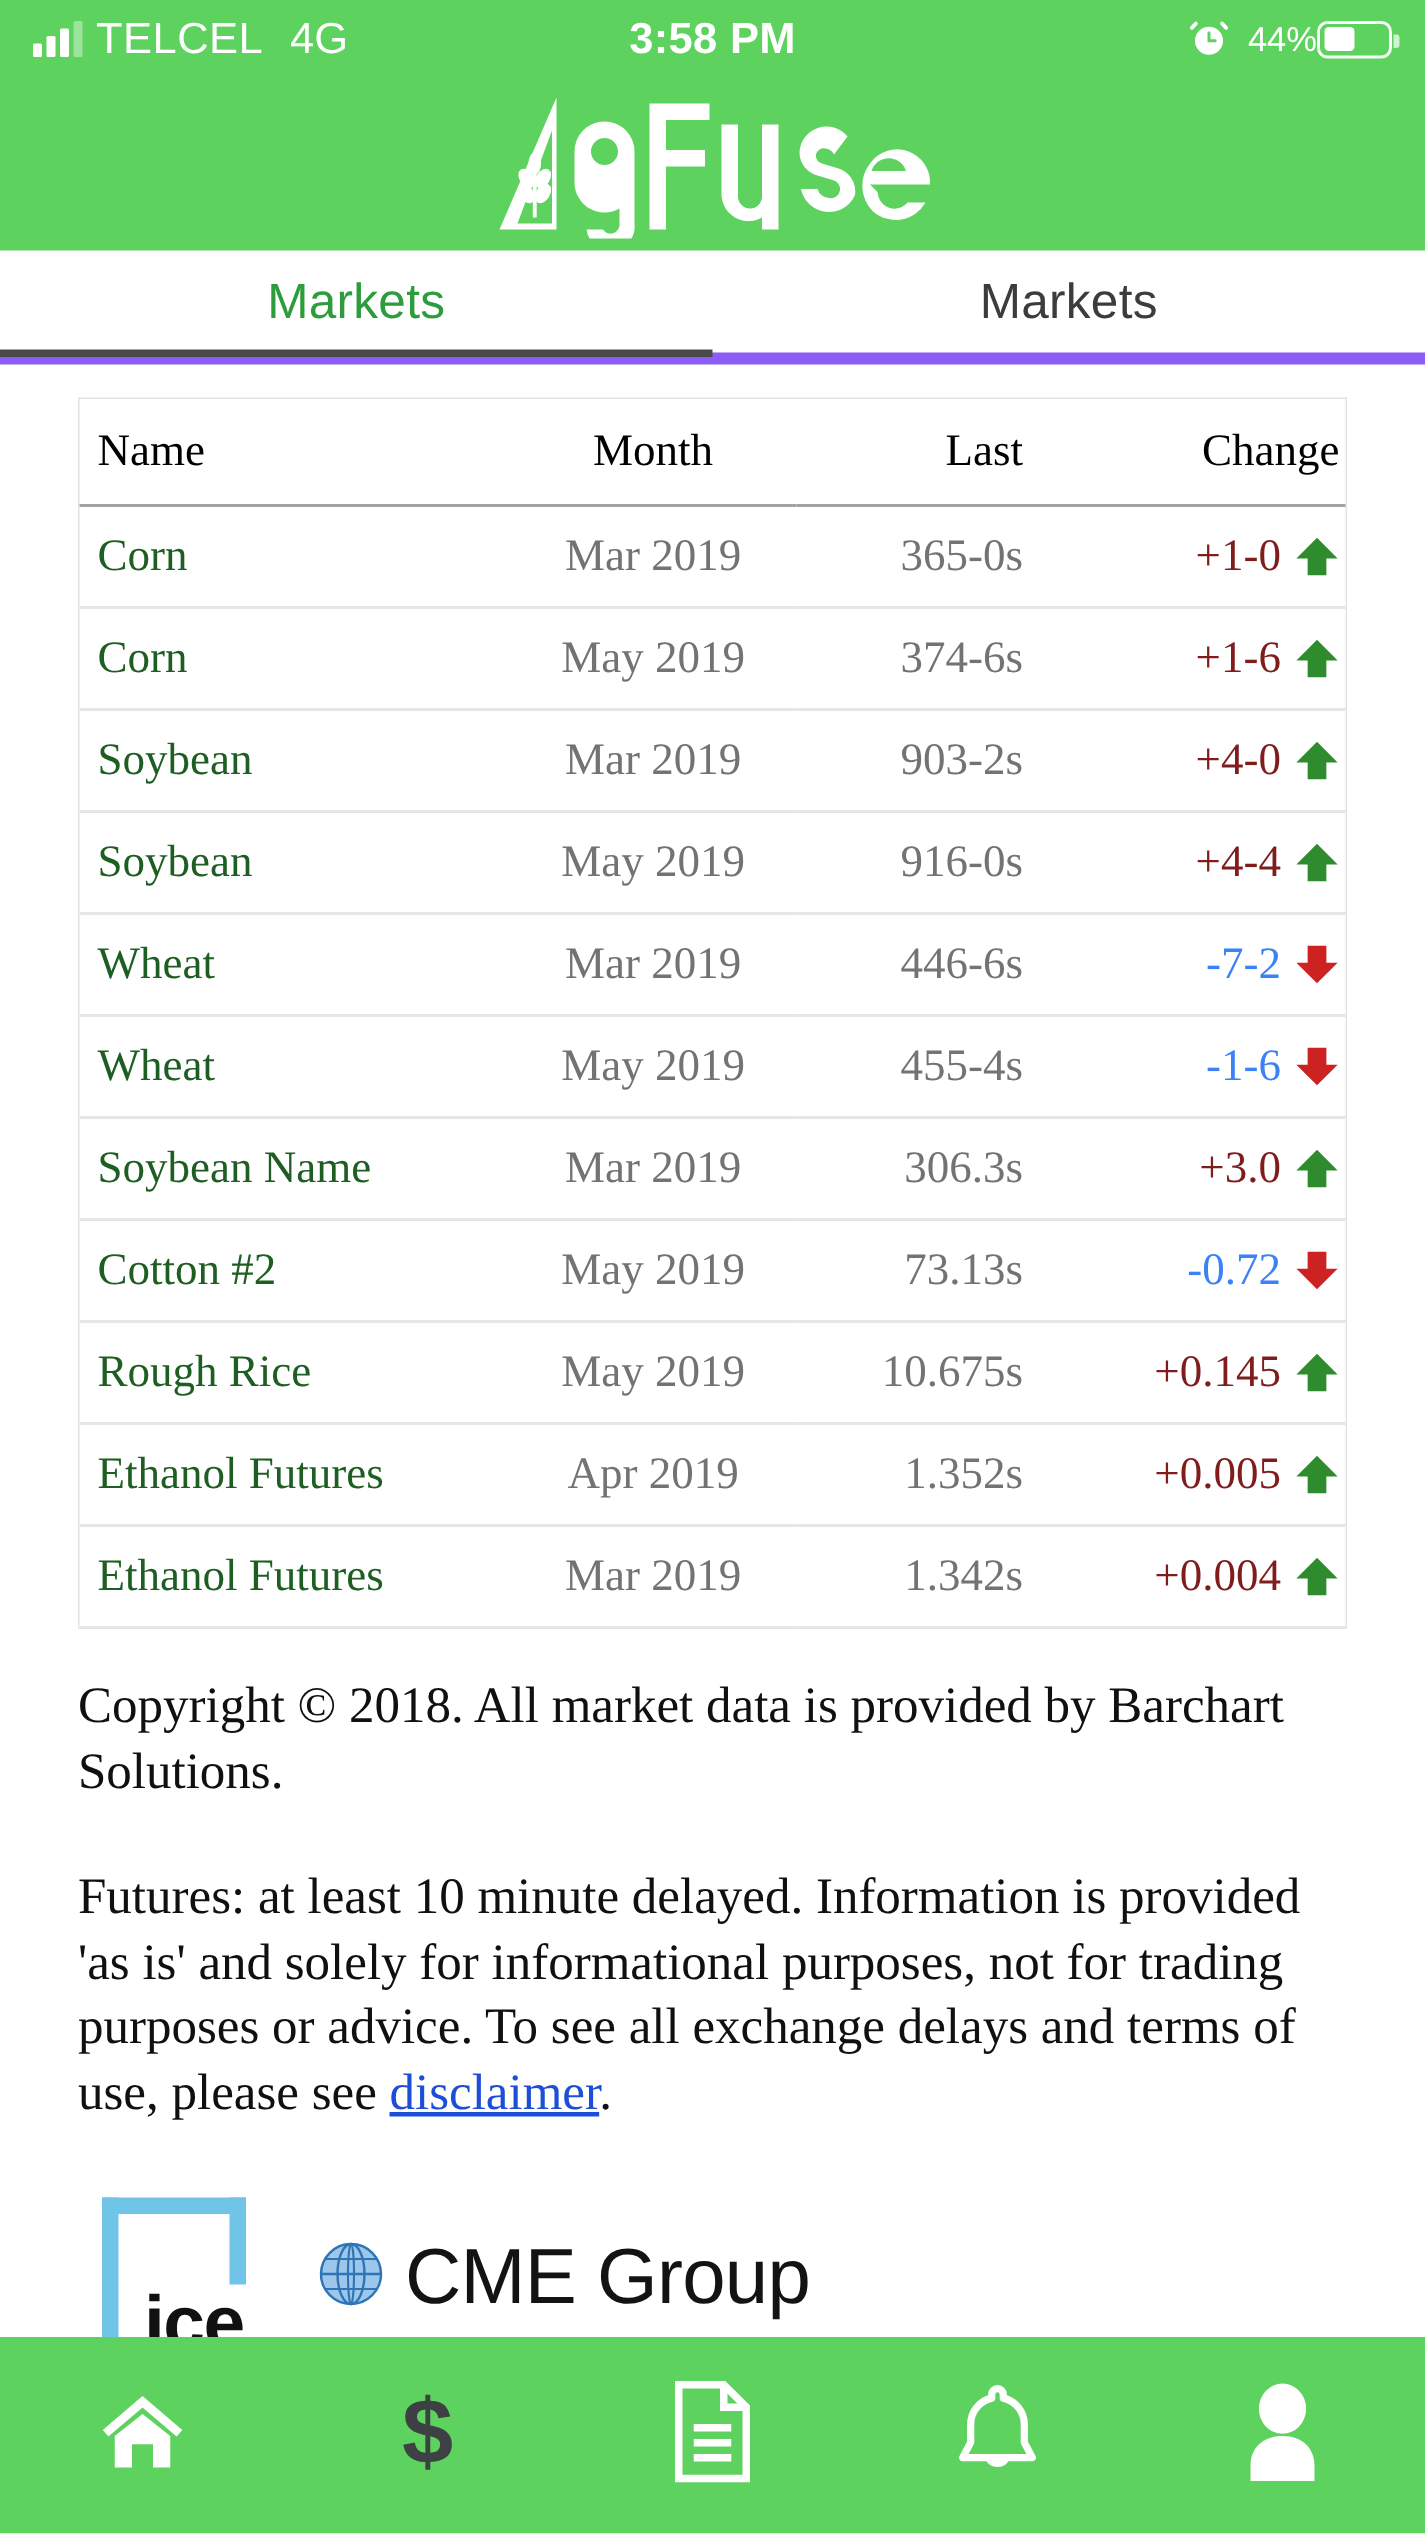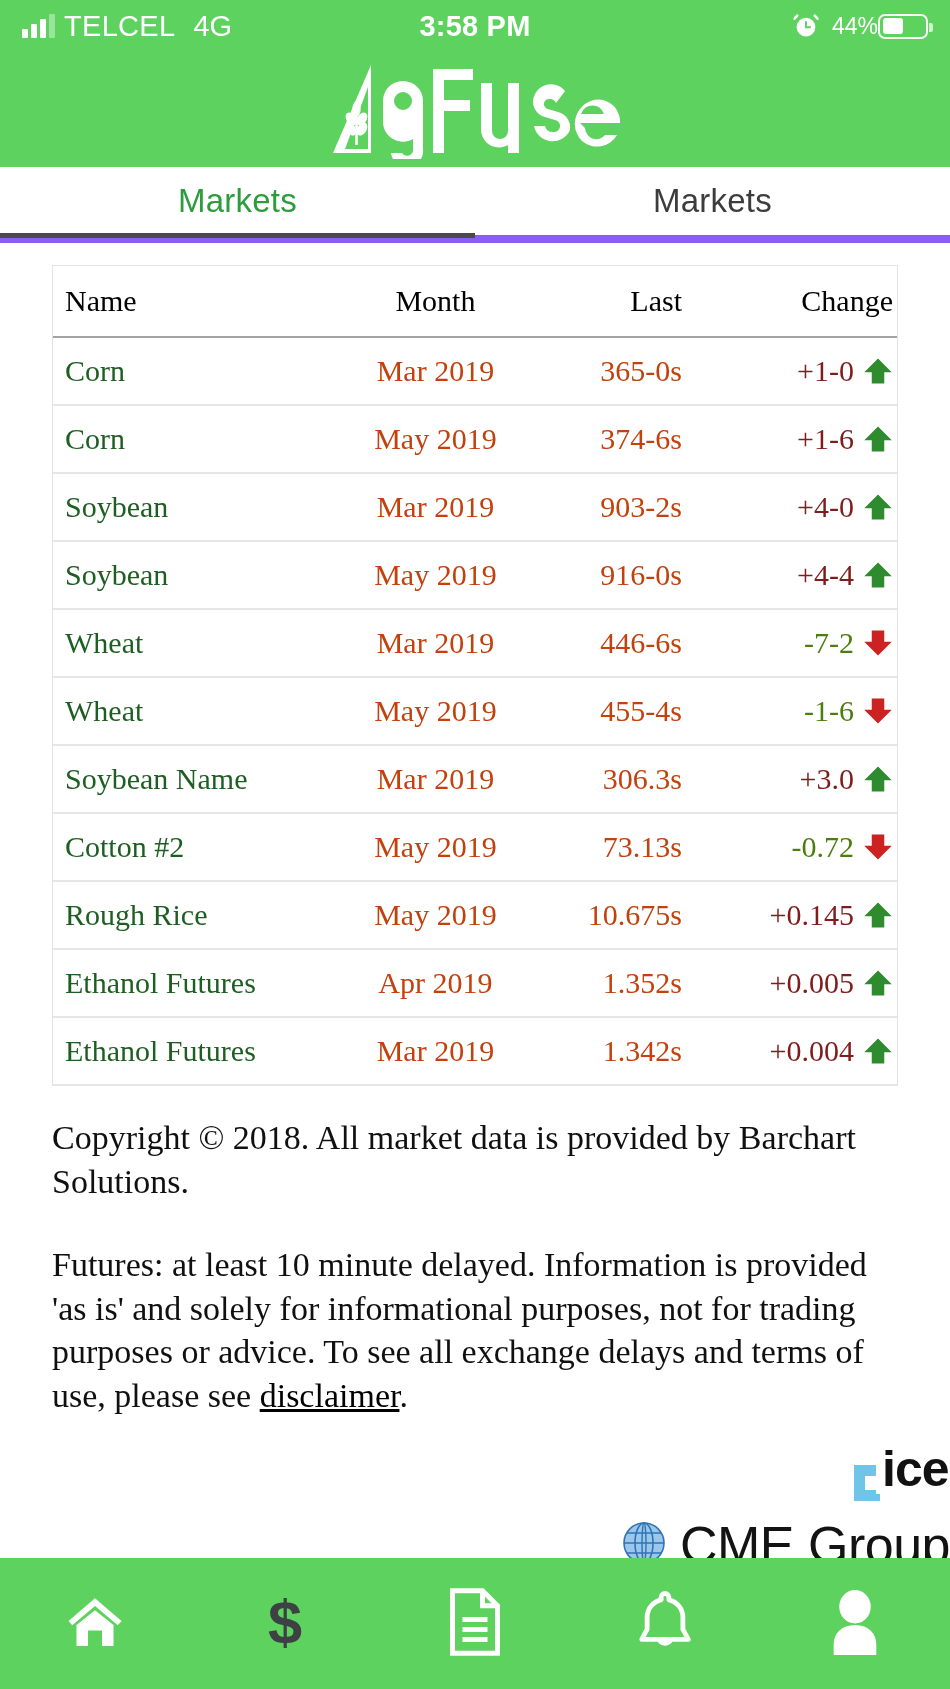--- a/index.html
+++ b/index.html
@@ -167,54 +167,52 @@
     padding: 16px 10px;
     border-bottom: 2px solid #E6E6E6;
     white-space: nowrap;
   }
   .c-name { text-align: left; padding-left: 12px !important; }
   .c-month { text-align: center; }
   .c-last { text-align: right; padding-right: 30px !important; }
   .c-change { text-align: right; padding-right: 4px !important; }
 
   td.c-name { color: #1E5E22; }
-  td.c-month, td.c-last { color: #c2410c; }
+  td.c-month, td.c-last { color: #737373; }
   .chg-up { color: #7f1d1d; }
-  .chg-down { color: #4d7c0f; }
+  .chg-down { color: #3b82f6; }
   .chg-cell {
     display: inline-flex;
     align-items: center;
     justify-content: flex-end;
     gap: 9px;
     white-space: nowrap;
   }
   .arrow { display: inline-flex; align-items: center; }
 
   
   .legal {
     font-family: "Liberation Serif", serif;
     font-size: 34px;
     line-height: 1.28;
     color: #101010;
     margin: 30px 52px 0 52px;
   }
   .legal.second { margin-top: 40px; }
   a.disclaimer-link {
-    color: #000000;
+    color: #1d4ed8;
     text-decoration: underline;
   }
 
   
   .logos {
     display: flex;
-    align-items: flex-end;
     margin: 48px 0 0 68px;
-    gap: 29px;
+    gap: 46px;
     height: 110px;
-    flex-direction: column;
   }
   .ice-logo {
     position: relative;
     width: 96px;
     height: 104px;
   }
   .ice-bracket {
     position: absolute;
     inset: 0;
     border: 11px solid #6FC4E8;

